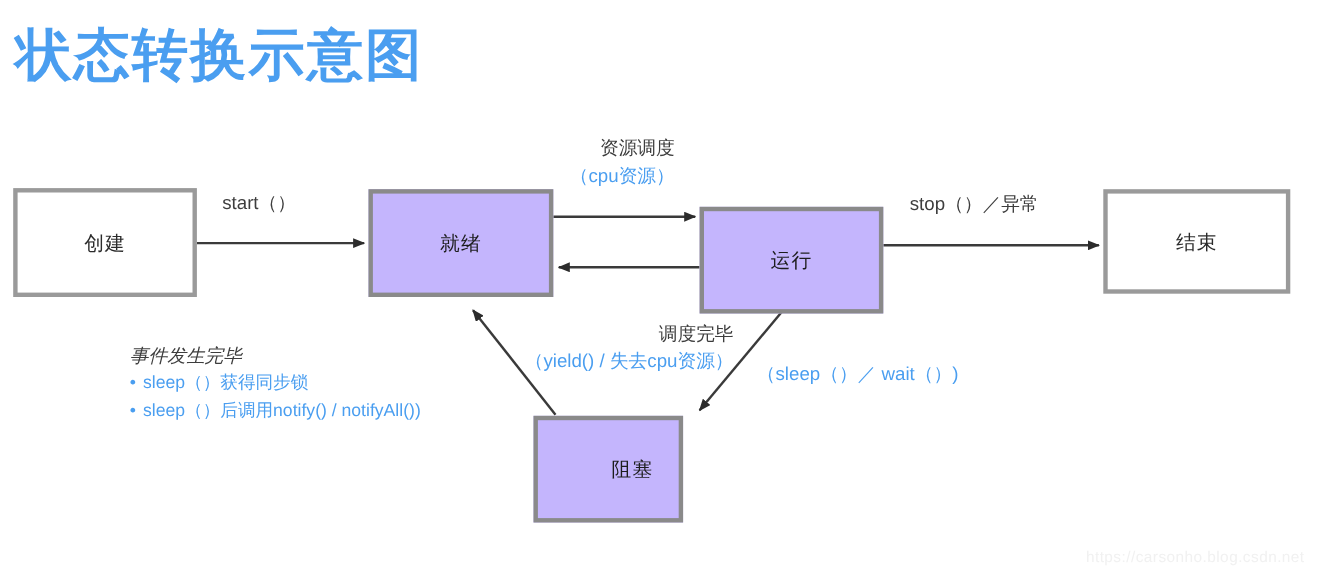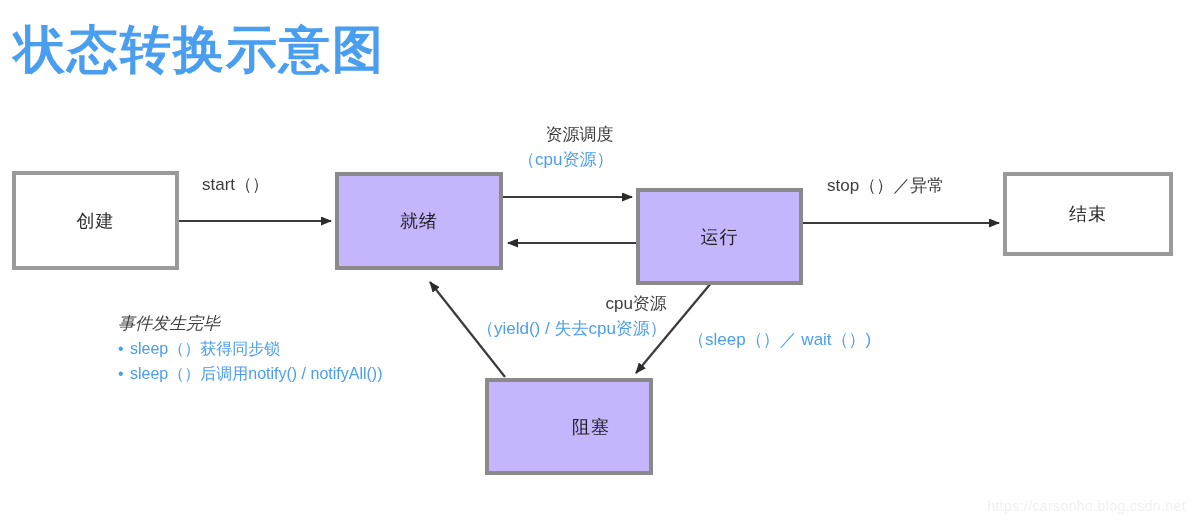--- a/index.html
+++ b/index.html
@@ -137,39 +137,39 @@
   </div>
 
   <div class="node blue" style="left:335px;top:172px;width:168px;height:98px;">
     <span>就绪</span>
   </div>
 
   <div class="node blue" style="left:636px;top:171px;width:167px;height:97px;margin-top:17px;">
     <span>运行</span>
   </div>
 
-  <div class="node white" style="left:1003px;top:172px;width:170px;height:84px;">
+  <div class="node white" style="left:1003px;top:172px;width:170px;height:95px;">
     <span>结束</span>
   </div>
 
-  <div class="node blue" style="left:485px;top:378px;width:168px;height:97px;padding-left:44px;">
+  <div class="node blue" style="left:485px;top:378px;width:136px;height:97px;padding-left:44px;">
     <span>阻塞</span>
   </div>
 
   <div class="lbl" style="left:202px;top:173px;">
     <span class="dk">start（）</span>
   </div>
 
   <div class="lbl center" style="left:518px;top:123px;">
     <span class="dk">资源调度</span>
     <span class="sub">（cpu资源）</span>
   </div>
 
   <div class="lbl center" style="left:477px;top:292px;">
-    <span class="dk" style="margin-left:56px;">cpu资源</span>
+    <span class="dk" style="margin-left:56px;">调度完毕</span>
     <span class="sub">（yield() / 失去cpu资源）</span>
   </div>
 
   <div class="lbl" style="left:827px;top:174px;">
     <span class="dk">stop（）／异常</span>
   </div>
 
   <div class="lbl" style="left:678px;top:328px;">
     <span class="sub" style="margin-left:10px;">（sleep（）／ wait（）)</span>
   </div>

